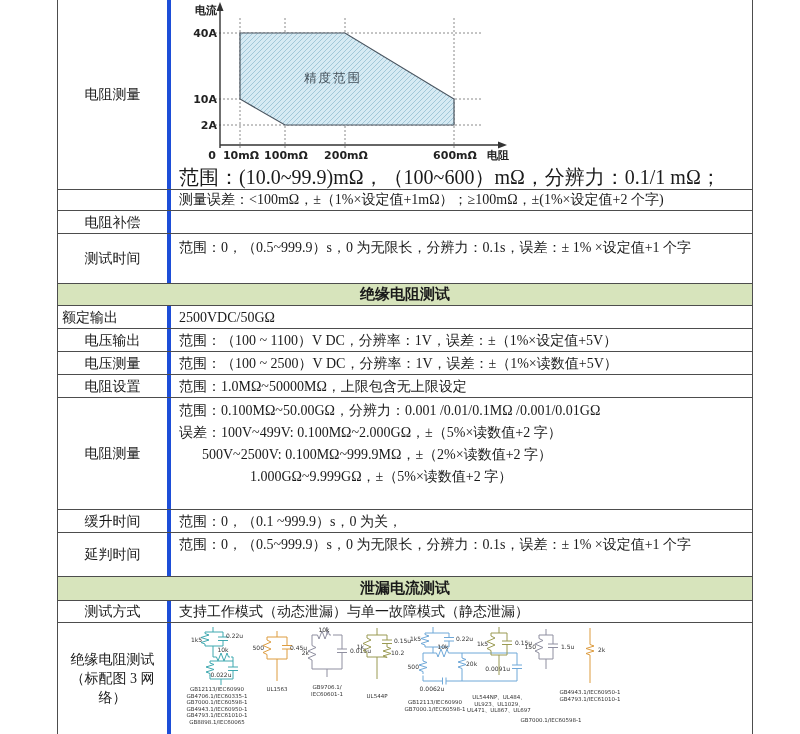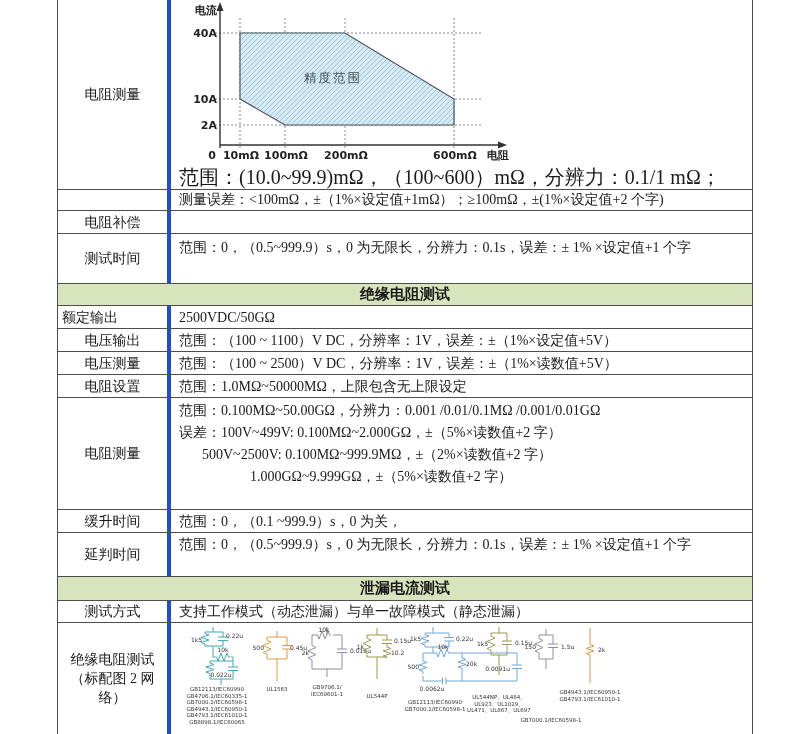--- a/index.html
+++ b/index.html
@@ -200,21 +200,21 @@
         <span>测试方式</span>
       </div>
       <div class="content-cell" style="line-height:19px">
         <span>支持工作模式（动态泄漏）与单一故障模式（静态泄漏）</span>
       </div>
     </div>
 
     <div class="row h111">
       <div class="label-cell">
         <div>绝缘电阻测试</div>
-        <div>（标配图 2 网</div>
+        <div>（标配图 3 网</div>
         <div>络）</div>
       </div>
       <div class="content-cell content-tight">
         <svg width="580" height="110" viewBox="0 0 580 110">
 
           <g stroke="#3fa9b0" fill="none" stroke-width="1">
             <path d="M42,4 V9 M34,9 H52 M34,23 H52 M42,23 V34 H44 M60,34 H62 M62,34 V38 M39,38 H62 M39,52.5 V56 M39,56 H62 M62,51 V56 M50,56 V62"></path>
             <path d="M34,9 v1.5 l4,1.5 l-8,2.5 l8,2.5 l-8,2.5 l4,1.5 v2"></path>
             <path d="M47,14 h10 M47,17.5 h10 M52,9 v5 M52,17.5 v5.5"></path>
             <path d="M44,34 h1.5 l1.5,4 l3,-8 l3,8 l3,-8 l1.5,4 h1.5"></path>

